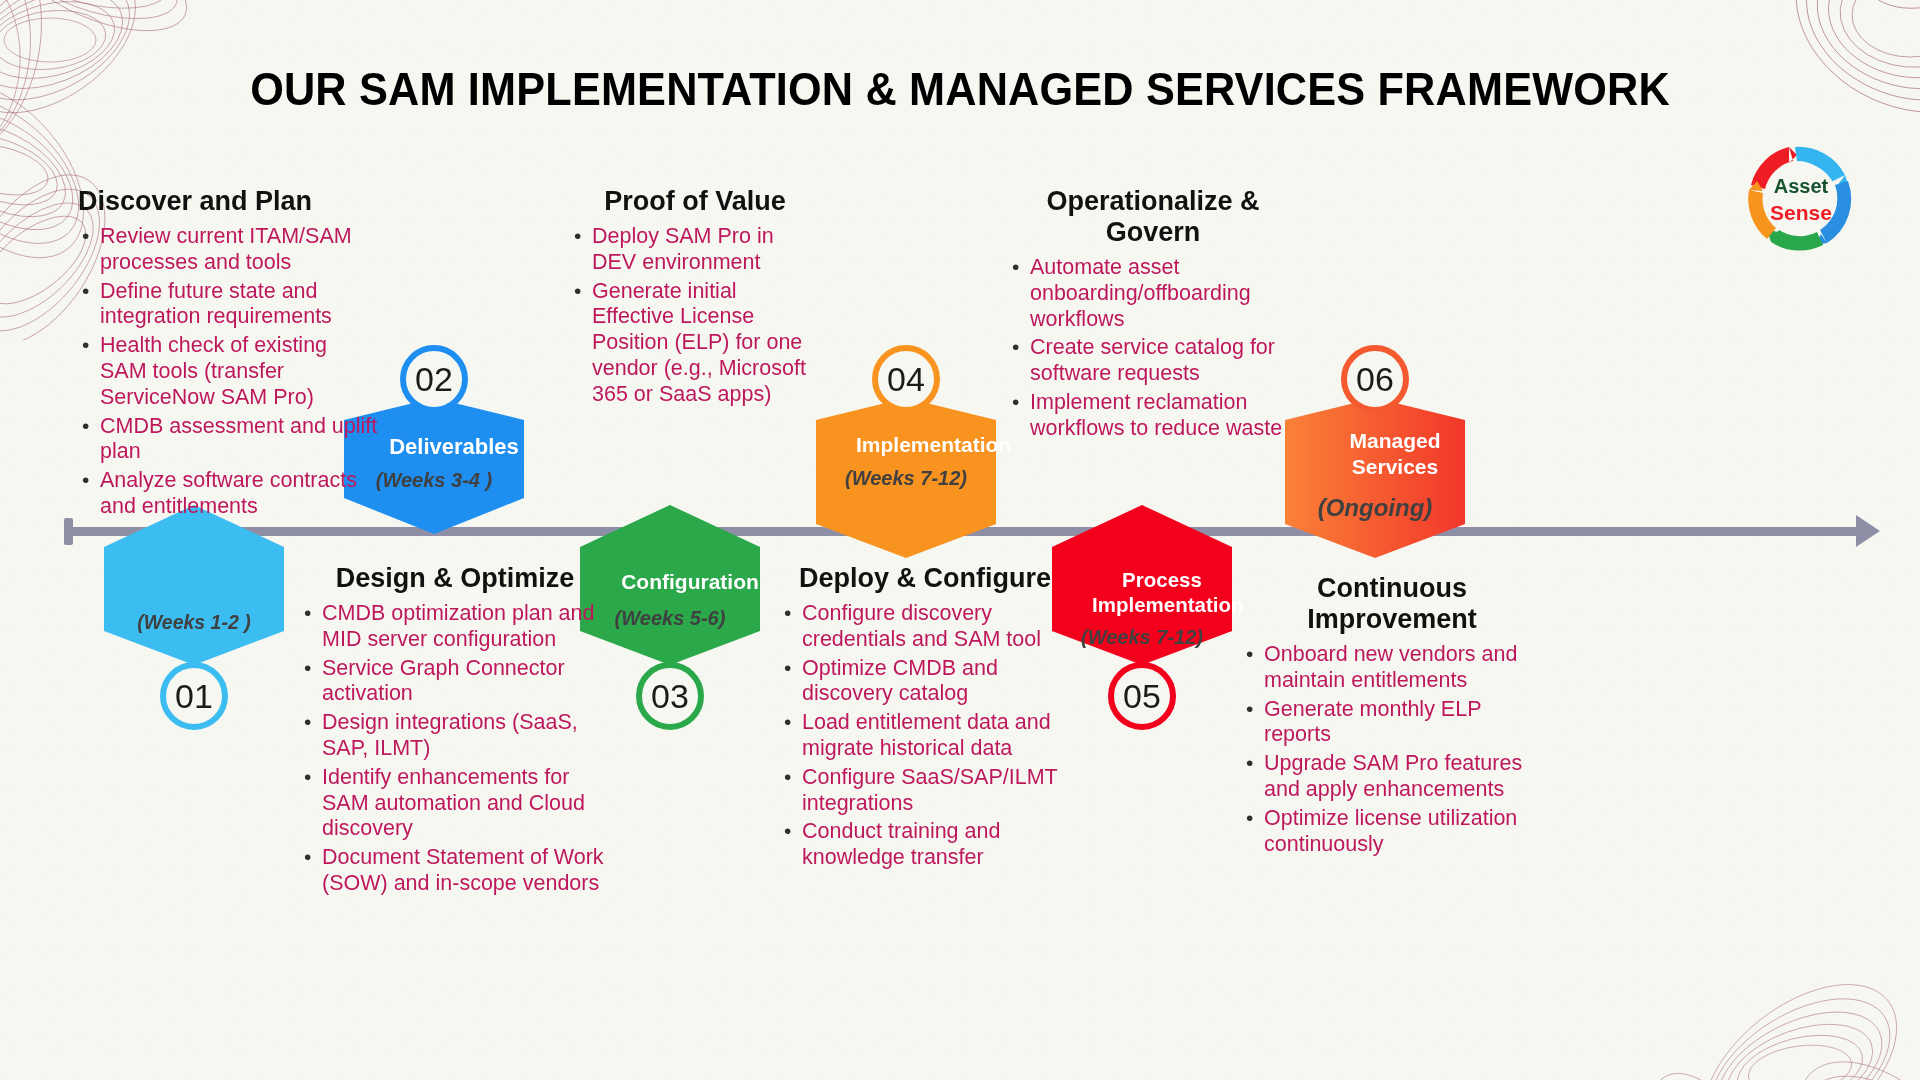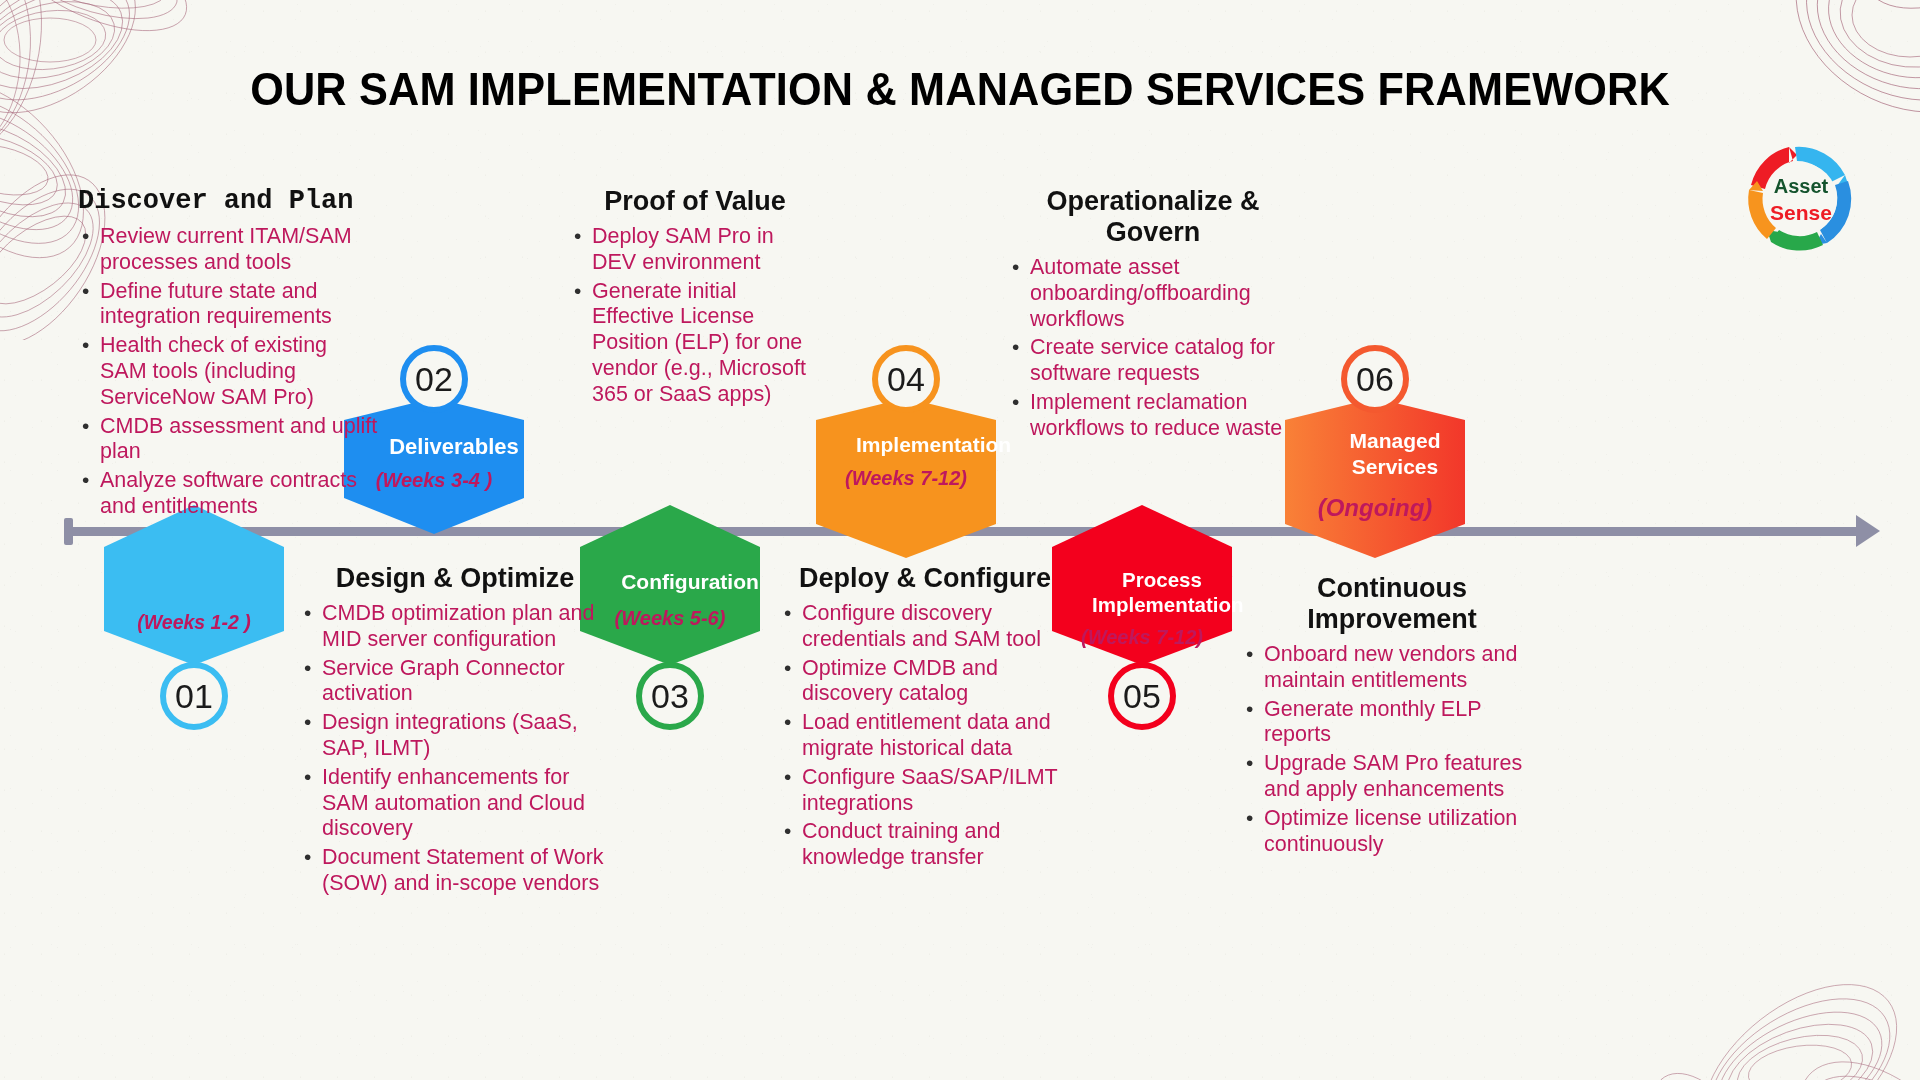--- a/index.html
+++ b/index.html
@@ -56,37 +56,37 @@
   }
 
   
   .node{ position:absolute; }
   .hexbody{ position:absolute; left:0; top:0; width:100%; height:100%; }
   .hexlabel{
     position:absolute; left:0; right:0; text-align:center; color:#fff;
     font-weight:bold; line-height:1.22; z-index:3;margin-left:40px;
   }
   .hexsub{
-    position:absolute; left:0; right:0; text-align:center; color:#be185d;
+    position:absolute; left:0; right:0; text-align:center; color:#404040;
     font-weight:bold; font-style:italic; line-height:1.2; z-index:3;
   }
   .badge{
     position:absolute; border-radius:50%; background:#f7f7f2;
     display:flex; align-items:center; justify-content:center;
     font-size:34px; color:#1b1b1b; z-index:6; font-weight:400;
     font-family:"Liberation Sans",sans-serif;
   }
 
   
   .col{ position:absolute; }
   .col h3{
     font-size:27px; font-weight:bold; color:#111; line-height:1.15;
     margin-bottom:7px; text-align:center;
   }
-  .col h3.left{ text-align:left;font-family:Liberation Mono, monospace; }
+  .col h3.left{ text-align:left; }
   .col ul{ list-style:none; }
   .col li{
     position:relative; padding-left:22px; font-size:21.5px; color:#be185d;
     line-height:1.2; margin-bottom:3px;
   }
   .col li:before{
     content:"•"; position:absolute; left:4px; top:-1px; font-size:21px; color:#2f2f2f;
   }
 </style>
 </head>
@@ -253,21 +253,21 @@
     <div class="hexlabel" style="top:30px; font-size:21px;">Managed Services</div>
     <div class="hexsub" style="top:96px; font-size:24px;">(Ongoing)</div>
   </div>
   <div class="badge" style="left:1341px; top:345px; width:68px; height:68px; border:6px solid #f4592f;">06</div>
 
   <div class="col" style="left:78px; top:186px; width:300px;">
     <h3 class="left">Discover and Plan</h3>
     <ul>
       <li>Review current ITAM/SAM processes and tools</li>
       <li>Define future state and integration requirements</li>
-      <li>Health check of existing SAM tools (including ServiceNow SAM Pro)</li>
+      <li>Health check of existing SAM tools (transfer ServiceNow SAM Pro)</li>
       <li>CMDB assessment and uplift plan</li>
       <li>Analyze software contracts and entitlements</li>
     </ul>
   </div>
 
   <div class="col" style="left:300px; top:563px; width:310px;">
     <h3>Design &amp; Optimize</h3>
     <ul>
       <li>CMDB optimization plan and MID server configuration</li>
       <li>Service Graph Connector activation</li>

